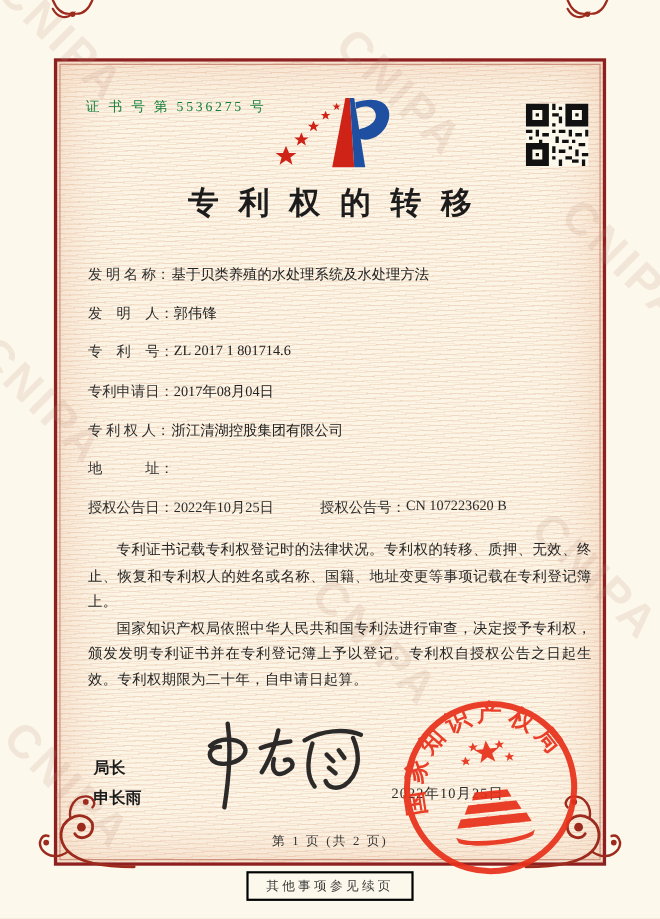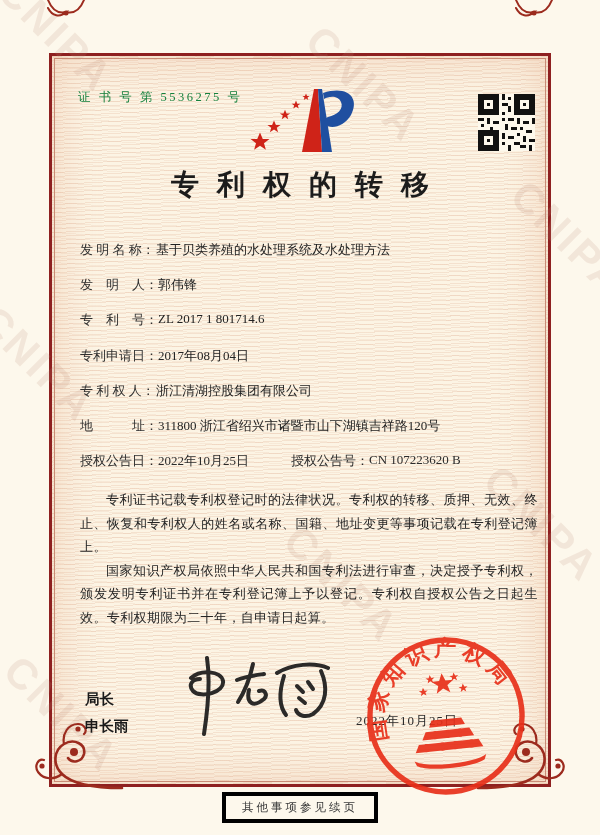--- a/index.html
+++ b/index.html
@@ -41,21 +41,21 @@
   .paras{left:80px;top:488px;width:458px;font-size:13px;line-height:23.5px;
          text-align:justify;color:#252525;letter-spacing:.4px;}
   .paras p{margin:0;text-indent:2em;}
   .officer{left:85px;top:686px;font-family:Liberation Serif, serif;
            font-weight:700;font-size:14.5px;line-height:27px;color:#1a1a1a;}
   .sig{left:165px;top:646px;}
   .seal-date{left:356px;top:712px;font-size:13px;letter-spacing:1px;color:#2a2a2a;z-index:2;}
   .seal{left:362px;top:632px;z-index:3;opacity:.92;transform:rotate(-6deg);}
   .pageinfo{left:0;top:757px;width:100%;text-align:center;font-size:11.5px;
             letter-spacing:2px;color:#333;}
-  .note{left:50%;top:792px;transform:translateX(-50%);border:4px solid #000000;
+  .note{left:50%;top:792px;transform:translateX(-50%);border:2px solid #000000;
         padding:4px 16px;font-size:11.5px;letter-spacing:3px;color:#3a3a3a;
         background:#fdf8ec;white-space:nowrap;z-index:2;}
   .fl{z-index:2;pointer-events:none;}
 </style>
 </head>
 <body>
 
 <div class="page">
 
   <span class="wm" style="left:-16px;top:10px;">CNIPA</span>
@@ -142,21 +142,20 @@
     <div class="frow">
       <span class="flabel">专利申请日：</span>
         <span class="fvalue">2017年08月04日</span>
     </div>
     <div class="frow">
       <span class="flabel">专 利 权 人：</span>
         <span class="fvalue">浙江清湖控股集团有限公司</span>
     </div>
     <div class="frow">
       <span class="flabel">地　　　址：</span>
-        <span class="fvalue">311800 浙江省绍兴市诸暨市山下湖镇吉祥路120号</span>
     </div>
     <div class="frow">
       <span style="white-space:pre">授权公告日：</span>
         <span style="white-space:pre">2022年10月25日</span>
       <span class="grant2" style="white-space:pre">授权公告号：</span>
         <span style="white-space:pre">CN 107223620 B</span>
     </div>
   </div>
 
   <div class="abs z2 paras">
@@ -206,16 +205,17 @@
       <rect x="70" y="98" width="2.6" height="8"></rect>
         <rect x="82.5" y="98" width="2.6" height="8"></rect>
         <rect x="95" y="98" width="2.6" height="8"></rect>
       <path d="M48,126 C60,134 108,134 120,126 L118,131 C106,138 62,138 50,131 Z"></path>
     </g>
     <text font-size="22" font-weight="700" fill="#e8301a" letter-spacing="5" font-family="Liberation Serif, DejaVu Serif, serif">
       <textPath href="#sealArc" startOffset="6%">国家知识产权局</textPath>
     </text>
   </svg>
 
+  <div class="abs z2 pageinfo">第 1 页 (共 2 页)</div>
 
   <div class="abs note">其他事项参见续页</div>
 
 </div>
 
 </body></html>

